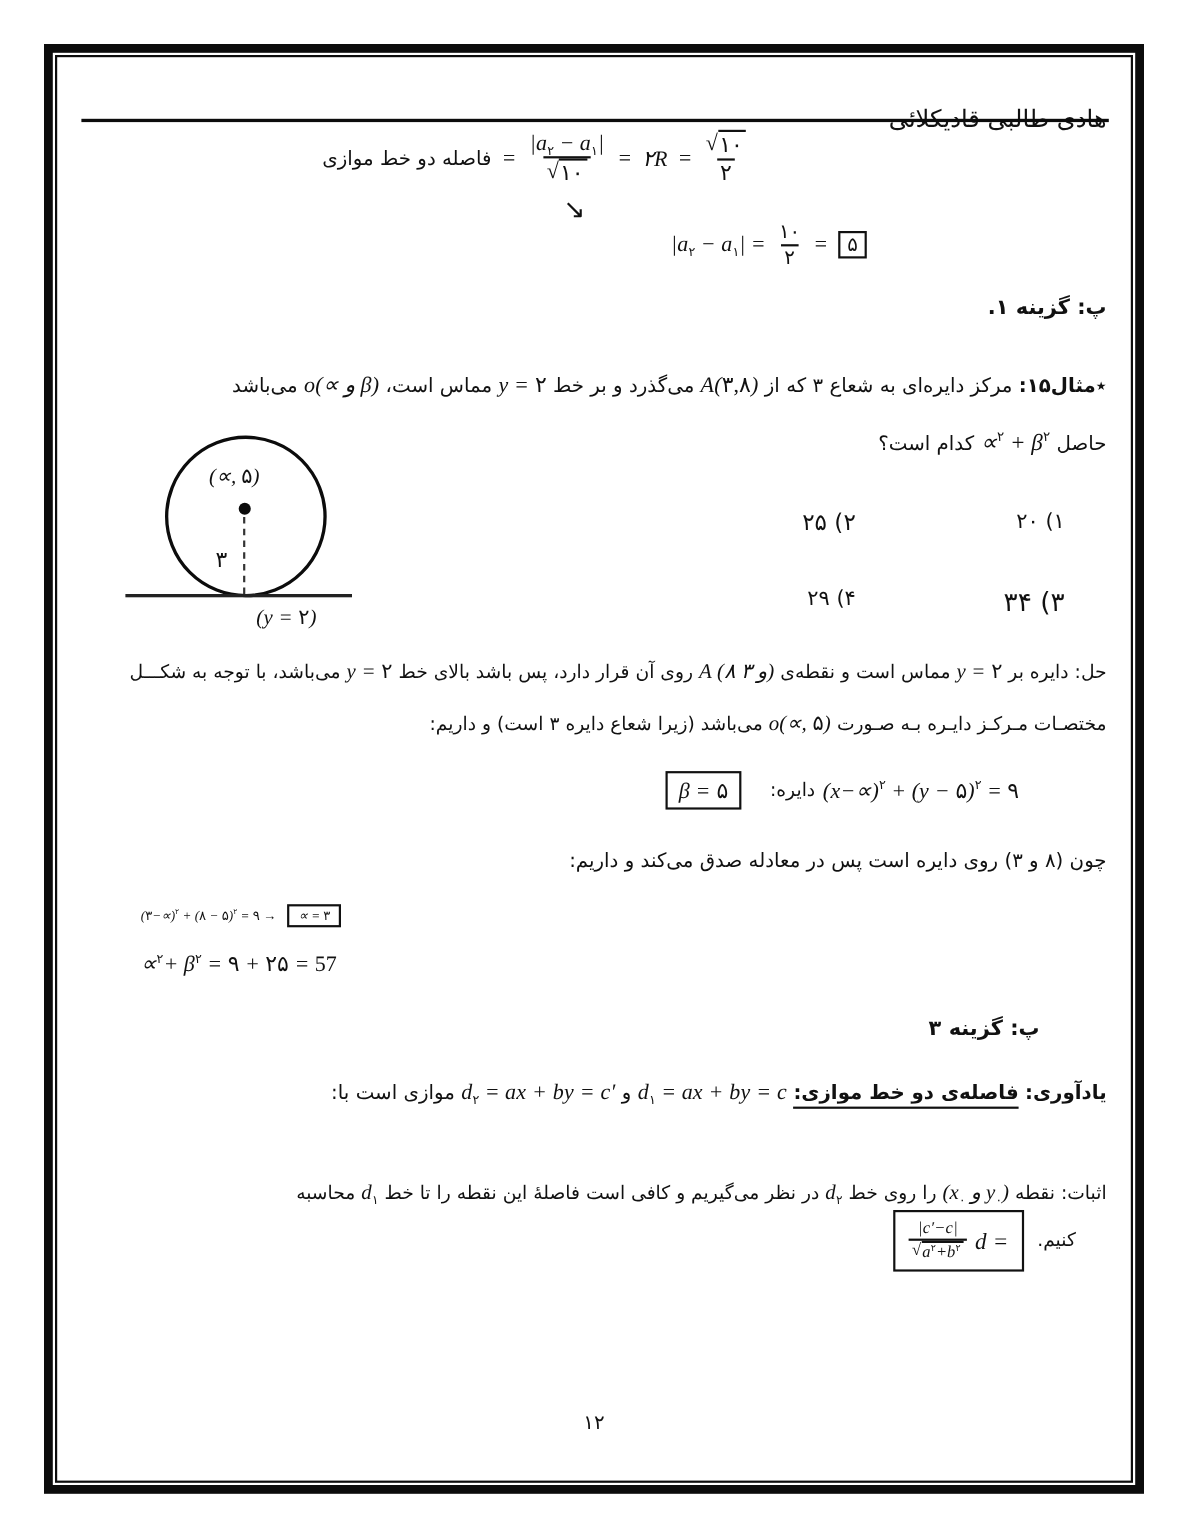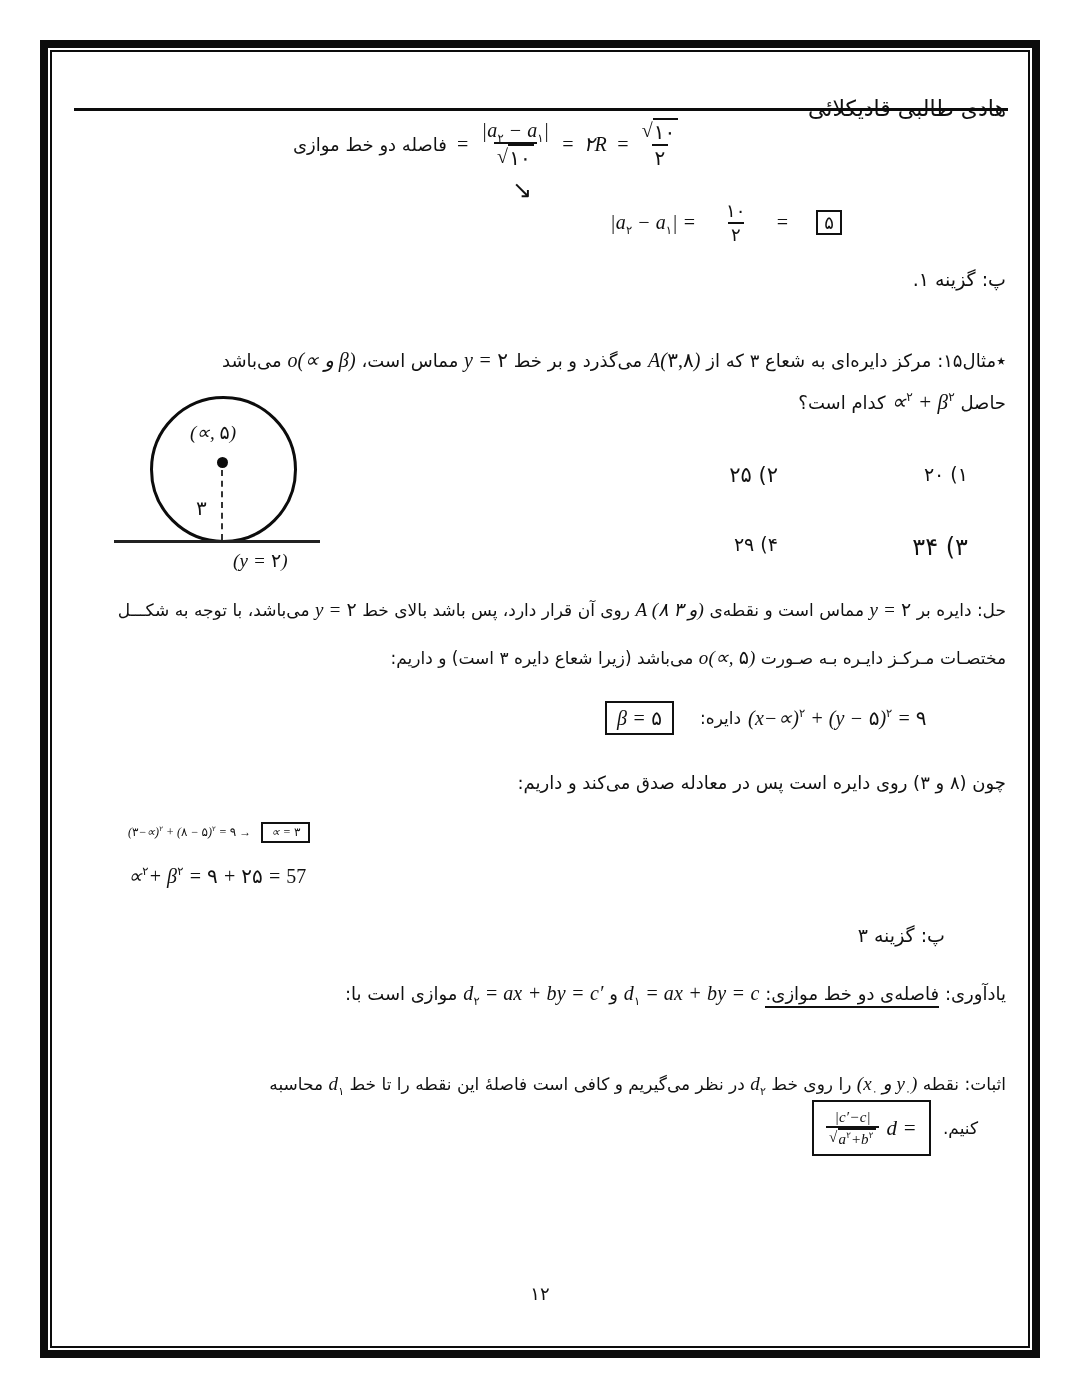--- a/index.html
+++ b/index.html
@@ -2,21 +2,21 @@
 <html lang="fa"><head>
 <meta charset="utf-8">
 <style>
   html,body{margin:0;padding:0}
   body{
     width:1080px;height:1398px;position:relative;background:#fff;color:#111;
     font-family:"DejaVu Sans",sans-serif;overflow:hidden;
   }
   .abs{position:absolute}
   .fa{direction:rtl;unicode-bidi:isolate;white-space:nowrap}
-  .bold{font-weight:normal}
+  .bold{font-weight:bold}
   
   .m{direction:ltr;unicode-bidi:isolate;font-family:"Liberation Serif",serif;
      font-style:italic;white-space:nowrap;letter-spacing:.2px}
   .d{unicode-bidi:isolate;direction:ltr;font-style:normal}
   .ss{unicode-bidi:isolate;direction:ltr;font-style:normal;font-size:.58em;
       vertical-align:super;line-height:0}
   .sb{unicode-bidi:isolate;direction:ltr;font-style:normal;font-size:.58em;
       vertical-align:sub;line-height:0}
   .frac{display:inline-flex;flex-direction:column;align-items:center;
         vertical-align:middle;line-height:1.2;text-align:center}
@@ -65,33 +65,33 @@
     <span class="num m"><span class="sqrt">
           <span>√</span>
           <span class="bar d">۱۰</span>
         </span></span>
     <span class="den m d">۲</span>
   </span>
 </div>
 
 <div class="abs" style="left:512px;top:176px;font-size:24px">↘</div>
 
-<div class="abs row" style="left:610px;top:200px;gap:27px;font-size:20px">
+<div class="abs row" style="left:610px;top:200px;gap:9px;font-size:20px">
   <span class="m"><span>|a</span><span class="sb">۲</span><span> − a</span><span class="sb">۱</span><span>| =</span></span>
   <span class="frac" style="font-size:18px">
     <span class="num d">۱۰</span>
     <span class="den d">۲</span>
   </span>
   <span class="m">=</span>
   <span class="box d" style="font-size:18px;padding:0 6px">۵</span>
 </div>
 
 <div class="abs fa bold" style="top:268px;right:74px;font-size:19px">پ: گزینه ۱.</div>
 
-<div class="abs fa" style="top:348px;right:74px;font-size:18px">
+<div class="abs fa" style="top:337px;right:74px;font-size:18px">
   <span class="bold">٭مثال۱۵:</span>
   <span>مرکز دایره‌ای به شعاع ۳ که از</span>
   <span class="m" style="font-size:20px"><span>A(</span><span class="d">۳,۸</span><span>)</span></span>
   <span>می‌گذرد و بر خط</span>
   <span class="m" style="font-size:20px"><span>y = </span><span class="d">۲</span></span>
   <span>مماس است،</span>
   <span class="m" style="font-size:20px">o(∝ و β)</span>
   <span>می‌باشد</span>
 </div>
 

